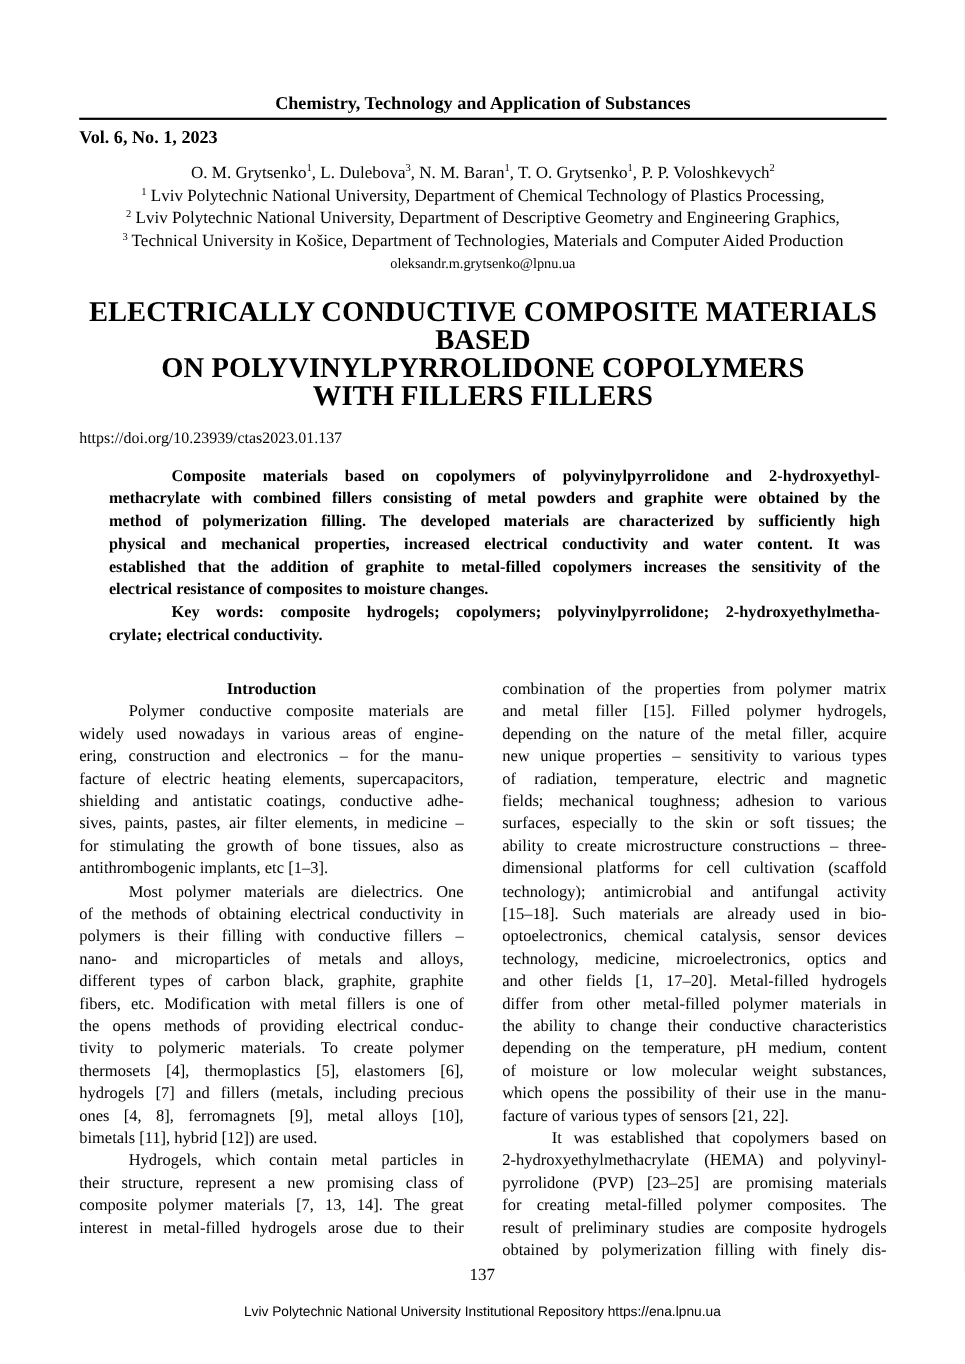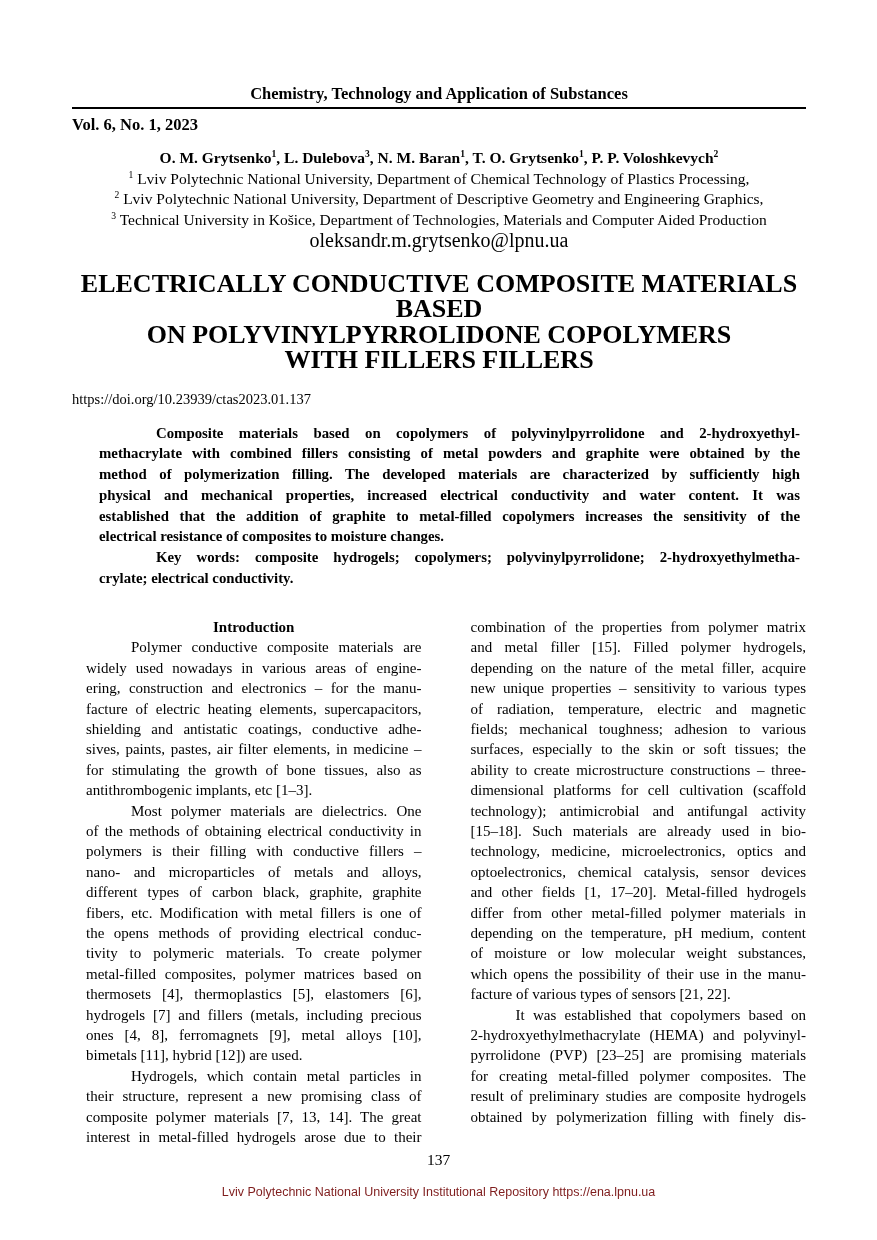--- a/index.html
+++ b/index.html
@@ -30,24 +30,24 @@
     font-weight:bold;
     font-size:16.5px;
     line-height:20px;
   }
   .authors-block{
     margin-top:13px;
     text-align:center;
     font-size:15.5px;
     line-height:20.5px;
   }
-  .authors-line{font-weight:bold;}
+  .authors-line{font-weight:normal;}
   sup{font-size:0.62em;line-height:0;}
   .affils{font-size:15.5px;}
-  .email-line{font-size:20px;}
+  .email-line{font-size:13px;}
   .article-title{
     margin-top:20px;
     text-align:center;
     font-weight:bold;
     font-size:26px;
     line-height:25.5px;
   }
   .doi-line{
     margin-top:17px;
     font-size:14.5px;
@@ -67,40 +67,40 @@
   }
   .line.last{text-align-last:left;}
   .abstract-block .line.indent{text-indent:57px;}
   .columns{
     margin-top:28px;
     display:flex;
     gap:35px;
     font-size:15px;
     line-height:20.4px;
   }
-  .col{width:349.5px;margin-left:14px;}
+  .col{width:349.5px;}
   .intro-heading{
     font-weight:bold;
     text-align:center;
   }
   .para{margin:0;}
   .col .line.indent{text-indent:45px;}
   .page-number{
     position:absolute;
     top:1151px;left:0;right:0;
     text-align:center;
     font-size:15.5px;
   }
   .repo-footer{
     position:absolute;
     top:1185px;left:0;right:0;
     text-align:center;
     font-family:"Liberation Sans", sans-serif;
     font-size:12.5px;
-    color:#7f1d1d;
+    color:#000000;
   }
 </style>
 </head>
 <body>
 
 <div class="page">
 
   <div class="journal-header">Chemistry, Technology and Application of Substances</div>
   <hr class="header-rule">
   <div class="vol-line">Vol. 6, No. 1, 2023</div>
@@ -153,21 +153,20 @@
         </div>
       <div class="para">
           <div class="line indent">Most polymer materials are dielectrics. One</div>
           <div class="line">of the methods of obtaining electrical conductivity in</div>
           <div class="line">polymers is their filling with conductive fillers –</div>
           <div class="line">nano- and microparticles of metals and alloys,</div>
           <div class="line">different types of carbon black, graphite, graphite</div>
           <div class="line">fibers, etc. Modification with metal fillers is one of</div>
           <div class="line">the opens methods of providing electrical conduc-</div>
           <div class="line">tivity to polymeric materials. To create polymer</div>
-          <div class="line">metal-filled composites, polymer matrices based on</div>
           <div class="line">thermosets [4], thermoplastics [5], elastomers [6],</div>
           <div class="line">hydrogels [7] and fillers (metals, including precious</div>
           <div class="line">ones [4, 8], ferromagnets [9], metal alloys [10],</div>
           <div class="line last">bimetals [11], hybrid [12]) are used.</div>
         </div>
       <div class="para">
           <div class="line indent">Hydrogels, which contain metal particles in</div>
           <div class="line">their structure, represent a new promising class of</div>
           <div class="line">composite polymer materials [7, 13, 14]. The great</div>
           <div class="line">interest in metal-filled hydrogels arose due to their</div>
@@ -179,24 +178,25 @@
           <div class="line">and metal filler [15]. Filled polymer hydrogels,</div>
           <div class="line">depending on the nature of the metal filler, acquire</div>
           <div class="line">new unique properties – sensitivity to various types</div>
           <div class="line">of radiation, temperature, electric and magnetic</div>
           <div class="line">fields; mechanical toughness; adhesion to various</div>
           <div class="line">surfaces, especially to the skin or soft tissues; the</div>
           <div class="line">ability to create microstructure constructions – three-</div>
           <div class="line">dimensional platforms for cell cultivation (scaffold</div>
           <div class="line">technology); antimicrobial and antifungal activity</div>
           <div class="line">[15–18]. Such materials are already used in bio-</div>
+          <div class="line">optoelectronics, chemical catalysis, sensor devices</div>
           <div class="line">technology, medicine, microelectronics, optics and</div>
-          <div class="line">optoelectronics, chemical catalysis, sensor devices</div>
           <div class="line">and other fields [1, 17–20]. Metal-filled hydrogels</div>
           <div class="line">differ from other metal-filled polymer materials in</div>
+          <div class="line">the ability to change their conductive characteristics</div>
           <div class="line">depending on the temperature, pH medium, content</div>
           <div class="line">of moisture or low molecular weight substances,</div>
           <div class="line">which opens the possibility of their use in the manu-</div>
           <div class="line last">facture of various types of sensors [21, 22].</div>
         </div>
       <div class="para">
           <div class="line indent">It was established that copolymers based on</div>
           <div class="line">2-hydroxyethylmethacrylate (HEMA) and polyvinyl-</div>
           <div class="line">pyrrolidone (PVP) [23–25] are promising materials</div>
           <div class="line">for creating metal-filled polymer composites. The</div>

